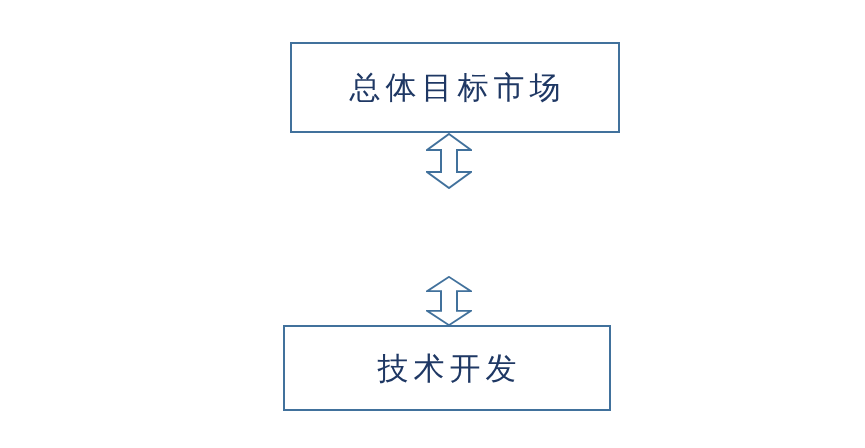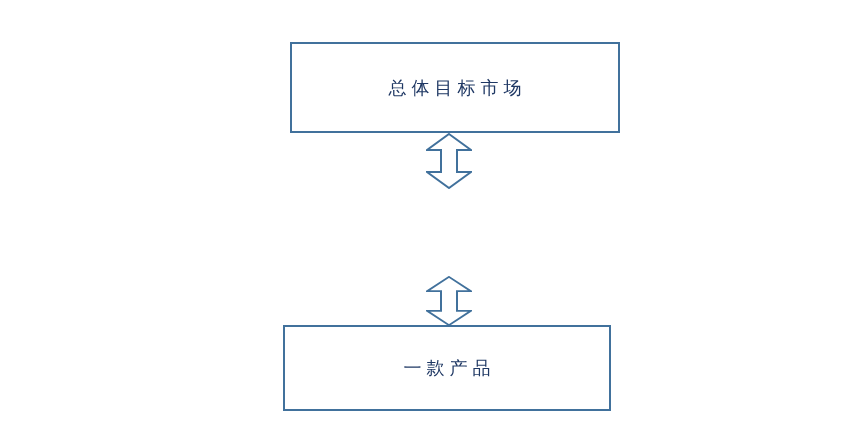--- a/index.html
+++ b/index.html
@@ -19,21 +19,21 @@
     position: absolute;
     background: #ffffff;
     border: 2px solid #41719C;
     box-sizing: border-box;
     display: flex;
     align-items: center;
     justify-content: center;
   }
   .node-label {
     color: #1F3864;
-    font-size: 18px;
+    font-size: 31px;
     letter-spacing: 5px;
     text-indent: 5px;
     white-space: nowrap;
     line-height: 1;
   }
   .node-top    { left: 290px; top: 42px;  width: 330px; height: 91px; }
   .node-middle { left: 290px; top: 189px; width: 330px; height: 88px; }
   .node-bottom { left: 283px; top: 325px; width: 328px; height: 86px; }
   .connector {
     position: absolute;
@@ -59,16 +59,16 @@
   </div>
 
 
   <div class="connector connector-2">
     <svg viewBox="0 0 46 56" preserveAspectRatio="none" aria-hidden="true">
       <polygon points="23,1 45,17 31,17 31,39 45,39 23,55 1,39 15,39 15,17 1,17" fill="#ffffff" stroke="#41719C" stroke-width="2" stroke-linejoin="miter"></polygon>
     </svg>
   </div>
 
   <div class="node node-bottom">
-    <span class="node-label">一款产品</span>
+    <span class="node-label">技术开发</span>
   </div>
 
 </div>
 
 </body></html>

